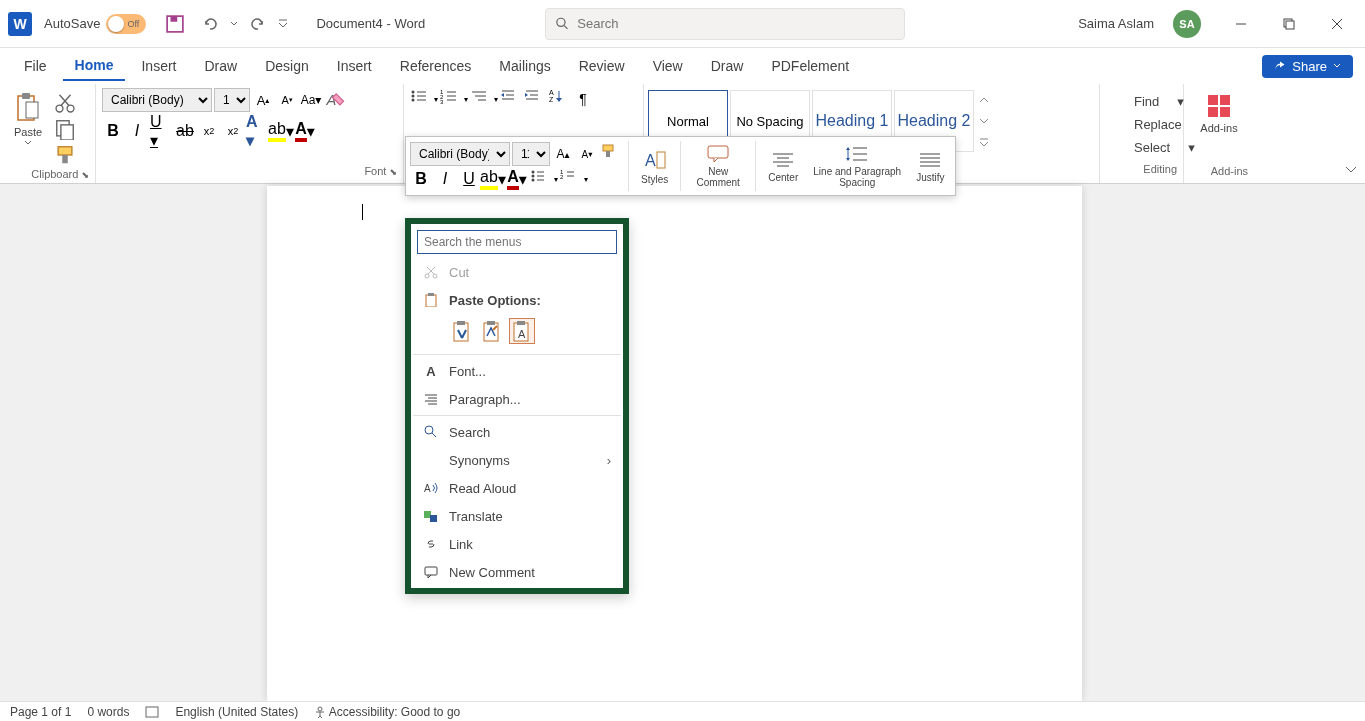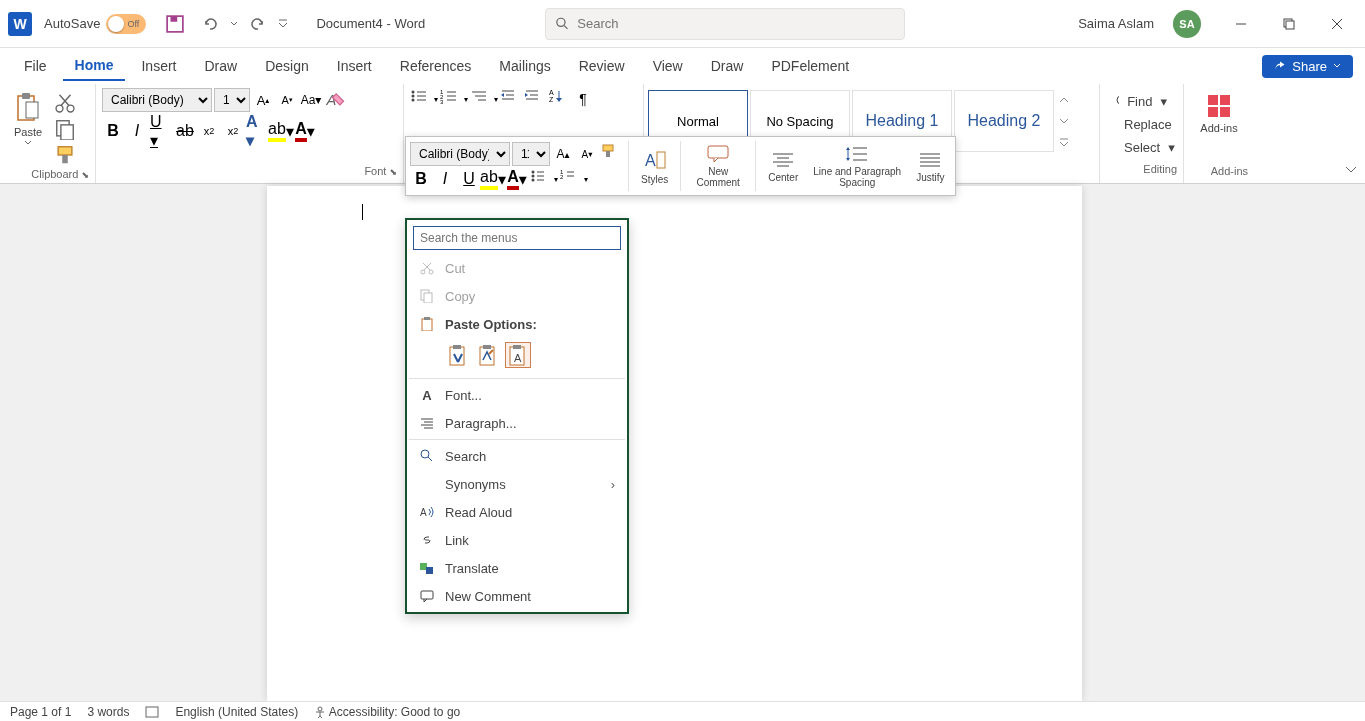--- a/index.html
+++ b/index.html
@@ -32,32 +32,32 @@
 .ribbon-group { border-right: 1px solid #e1e1e1; padding: 4px 6px; display: flex; flex-direction: column; }
 .ribbon-group-content { flex: 1; display: flex; align-items: flex-start; gap: 4px; }
 .ribbon-group-label { font-size: 11px; color: #666; text-align: right; padding: 2px 0; }
 .large-btn { display: flex; flex-direction: column; align-items: center; padding: 4px 8px; font-size: 11px; color: #444; gap: 2px; }
 .small-btn { width: 22px; height: 22px; display: flex; align-items: center; justify-content: center; }
 .font-row { display: flex; gap: 2px; align-items: center; margin-bottom: 4px; }
 .font-select { height: 24px; font-size: 12px; border: 1px solid #c0c0c0; padding: 0 4px; }
 .font-name { width: 110px; }
 .font-size { width: 36px; }
 .styles-gallery { display: flex; gap: 2px; }
-.style-item { width: 100px; height: 62px; border: 1px solid #e1e1e1; display: flex; align-items: center; justify-content: center; font-size: 13px; cursor: pointer; }
+.style-item { width: 80px; height: 62px; border: 1px solid #e1e1e1; display: flex; align-items: center; justify-content: center; font-size: 13px; cursor: pointer; }
 .style-item.selected { border: 1px solid #2b579a; }
 .editing-group { display: flex; flex-direction: column; gap: 4px; padding: 4px; }
-.editing-btn { display: flex; align-items: center; gap: 8px; font-size: 13px; color: #444; padding: 2px 6px; white-space: nowrap; }
+.editing-btn { display: flex; align-items: center; gap: 18px; font-size: 13px; color: #444; padding: 2px 6px; white-space: nowrap; }
 
 .mini-toolbar { position: absolute; left: 405px; top: 136px; background: #fff; border: 1px solid #c0c0c0; box-shadow: 0 2px 8px rgba(0,0,0,0.2); padding: 4px; display: flex; gap: 2px; align-items: center; z-index: 100; }
 .mini-row { display: flex; gap: 2px; align-items: center; }
 .mini-sep { width: 1px; height: 50px; background: #e0e0e0; margin: 0 4px; }
 .mini-large { display: flex; flex-direction: column; align-items: center; font-size: 10px; color: #444; padding: 2px 6px; gap: 2px; }
 .mini-stacked { display: flex; flex-direction: column; gap: 2px; }
 
-.context-menu { position: absolute; left: 405px; top: 218px; width: 224px; background: #fff; border: 2px solid #14532d; box-shadow: 0 4px 12px rgba(0,0,0,0.2); z-index: 100; padding: 2px; }
+.context-menu { position: absolute; left: 405px; top: 218px; width: 224px; background: #fff; border: 6px solid #14532d; box-shadow: 0 4px 12px rgba(0,0,0,0.2); z-index: 100; padding: 2px; }
 .menu-search { margin: 4px; }
 .menu-search input { width: 100%; height: 24px; border: 1px solid #2b579a; padding: 0 6px; font-size: 12px; background: #fff; outline: none; }
 .menu-item { display: flex; align-items: center; gap: 10px; padding: 6px 10px; font-size: 13px; color: #444; cursor: pointer; }
 .menu-item.disabled { color: #a0a0a0; }
 .menu-item.bold-label { font-weight: 600; }
 .menu-icon { width: 16px; height: 16px; display: flex; align-items: center; justify-content: center; flex-shrink: 0; }
 .menu-sep { height: 1px; background: #e0e0e0; margin: 2px 0; }
 .paste-options { display: flex; gap: 4px; padding: 4px 10px 8px 36px; }
 .paste-opt { width: 26px; height: 26px; border: 1px solid transparent; display: flex; align-items: center; justify-content: center; }
 .paste-opt.hover { border: 1px solid #d08050; background: #fdf0e9; }
@@ -426,29 +426,20 @@
     <span class="menu-icon">
         <svg width="14" height="14">
           <circle cx="3" cy="11" r="2" fill="none" stroke="#bbb"></circle>
           <circle cx="11" cy="11" r="2" fill="none" stroke="#bbb"></circle>
           <line x1="4" y1="9" x2="11" y2="2" stroke="#bbb"></line>
           <line x1="10" y1="9" x2="3" y2="2" stroke="#bbb"></line>
         </svg>
       </span>
     <span>Cut</span>
   </div>
-  <div class="menu-item disabled">
-    <span class="menu-icon">
-        <svg width="14" height="14">
-          <rect x="1" y="1" width="8" height="10" fill="#fff" stroke="#bbb"></rect>
-          <rect x="4" y="4" width="8" height="10" fill="#fff" stroke="#bbb"></rect>
-        </svg>
-      </span>
-    <span>Copy</span>
-  </div>
   <div class="menu-item bold-label">
     <span class="menu-icon">
         <svg width="14" height="14">
           <rect x="2" y="2" width="10" height="12" fill="#fff" stroke="#c0702c"></rect>
           <rect x="4" y="0" width="6" height="3" fill="#888"></rect>
         </svg>
       </span>
     <span>Paste Options:</span>
   </div>
   <div class="paste-options">
@@ -511,48 +502,48 @@
         <svg width="14" height="14">
           <text x="0" y="11" font-size="10" fill="#444">A</text>
           <path d="M9 4 Q12 7 9 10 M11 2 Q15 7 11 12" fill="none" stroke="#2b579a"></path>
         </svg>
       </span>
     <span>Read Aloud</span>
   </div>
   <div class="menu-item">
     <span class="menu-icon">
         <svg width="14" height="14">
-          <path d="M4 7 A3 3 0 0 1 7 4 L9 4 M10 7 A3 3 0 0 1 7 10 L5 10 M5 7 L9 7" fill="none" stroke="#444"></path>
-        </svg>
-      </span>
-    <span>Link</span>
-  </div>
-  <div class="menu-item">
-    <span class="menu-icon">
-        <svg width="14" height="14">
           <rect x="0" y="2" width="7" height="7" fill="#5bb05b"></rect>
           <rect x="6" y="6" width="7" height="7" fill="#2b579a"></rect>
         </svg>
       </span>
     <span>Translate</span>
   </div>
   <div class="menu-item">
     <span class="menu-icon">
         <svg width="14" height="14">
+          <path d="M4 7 A3 3 0 0 1 7 4 L9 4 M10 7 A3 3 0 0 1 7 10 L5 10 M5 7 L9 7" fill="none" stroke="#444"></path>
+        </svg>
+      </span>
+    <span>Link</span>
+  </div>
+  <div class="menu-item">
+    <span class="menu-icon">
+        <svg width="14" height="14">
           <rect x="1" y="2" width="12" height="8" rx="1" fill="none" stroke="#444"></rect>
           <path d="M4 10 L4 13 L7 10" fill="none" stroke="#444"></path>
         </svg>
       </span>
     <span>New Comment</span>
   </div>
 </div>
 
 <div class="status-bar">
   <span>Page 1 of 1</span>
-  <span>3 words</span>
+  <span>0 words</span>
   <svg width="14" height="14">
       <rect x="1" y="2" width="12" height="10" fill="none" stroke="#666"></rect>
     </svg>
   <span>English (United States)</span>
   <span>
     <svg width="12" height="12" style="vertical-align:middle;">
         <circle cx="6" cy="3" r="2" fill="none" stroke="#666"></circle>
         <path d="M2 6 L10 6 M6 6 L6 10 M4 12 L6 10 L8 12" fill="none" stroke="#666"></path>
       </svg>
     <span>Accessibility: Good to go</span>

